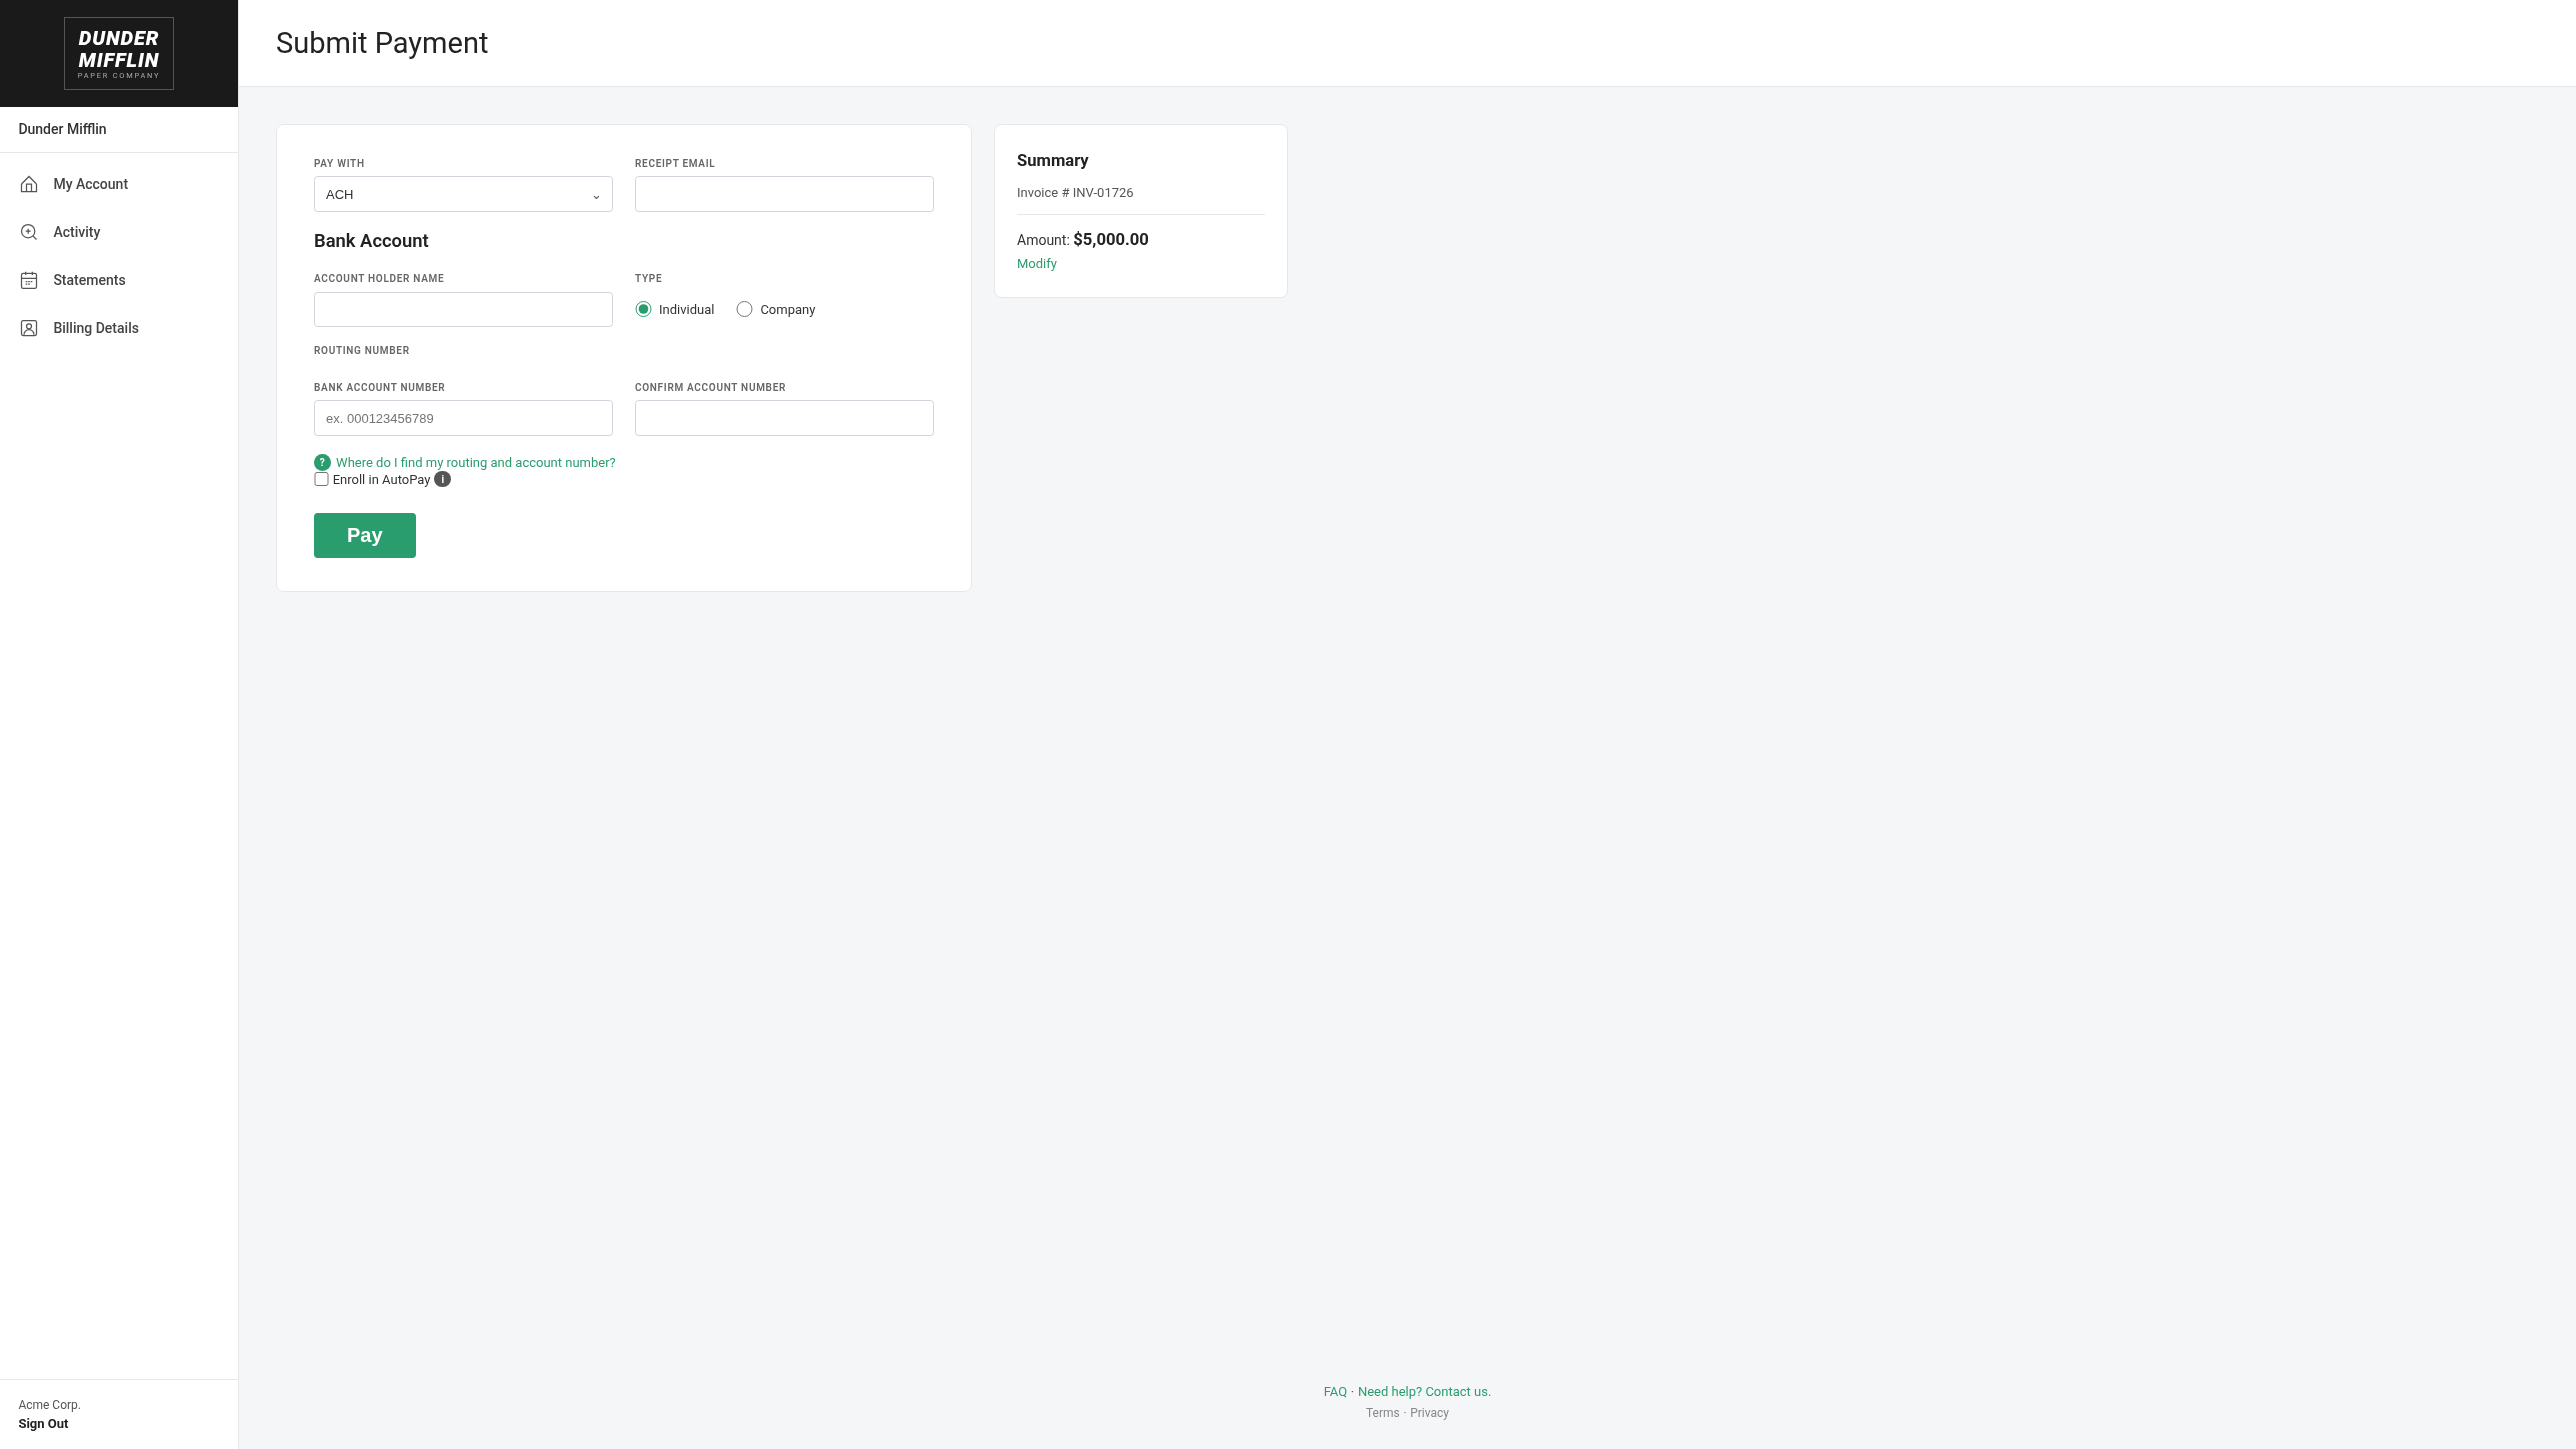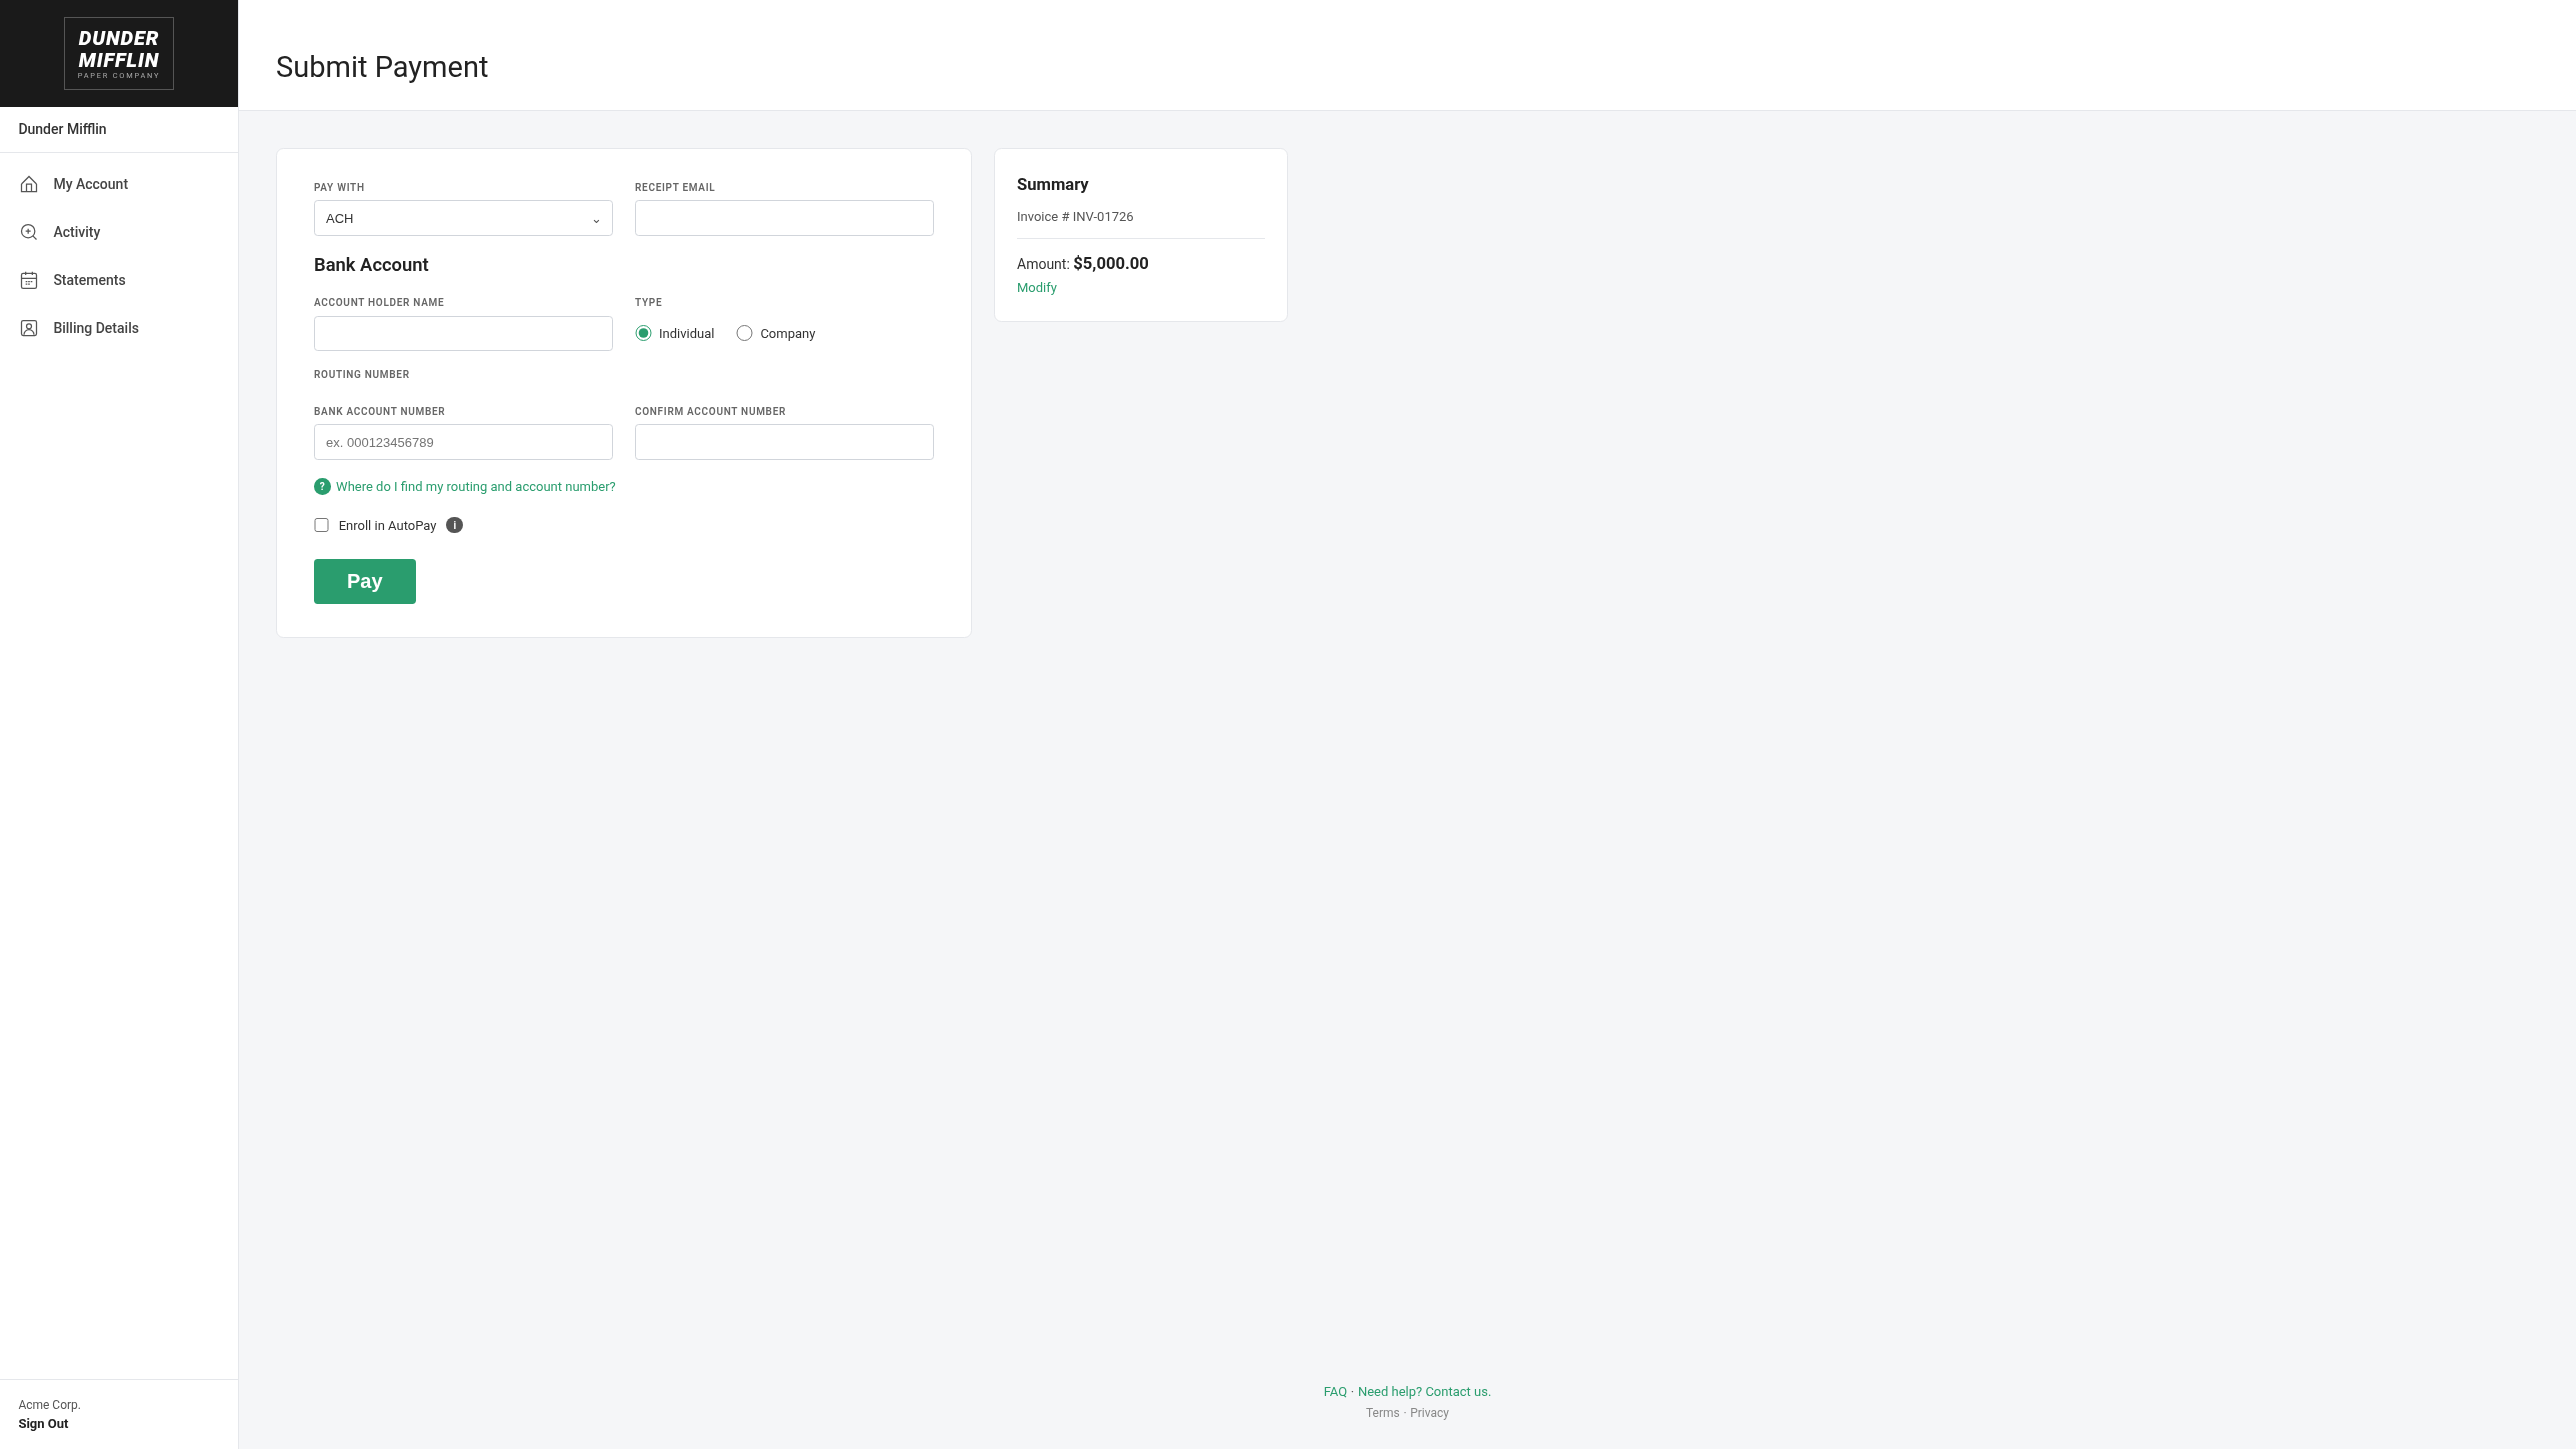--- a/index.html
+++ b/index.html
@@ -129,21 +129,20 @@
     .page-header {
       background: #fff;
       padding: 26px 37px;
       border-bottom: 0.9px solid #e5e7eb;
     }
 
     .page-title {
       font-size: 29px;
       font-weight: 400;
       color: #222;
-      margin-top: 24px;
     }
 
     .page-body {
       flex: 1;
       padding: 37px;
     }
 
     .payment-container {
       display: flex;
       gap: 22px;
@@ -267,22 +266,21 @@
       align-items: center;
       justify-content: center;
       font-size: 10px;
       font-weight: 700;
       flex-shrink: 0;
     }
 
     .autopay-row {
       display: flex;
       align-items: center;
-      gap: 10px;
-      margin-top: 22px;
+      gap: 4px;
       margin-bottom: 26px;
     }
 
     .autopay-row input[type="checkbox"] {
       width: 14.7px;
       height: 14.7px;
       cursor: pointer;
       accent-color: #2a9d6e;
     }
 

